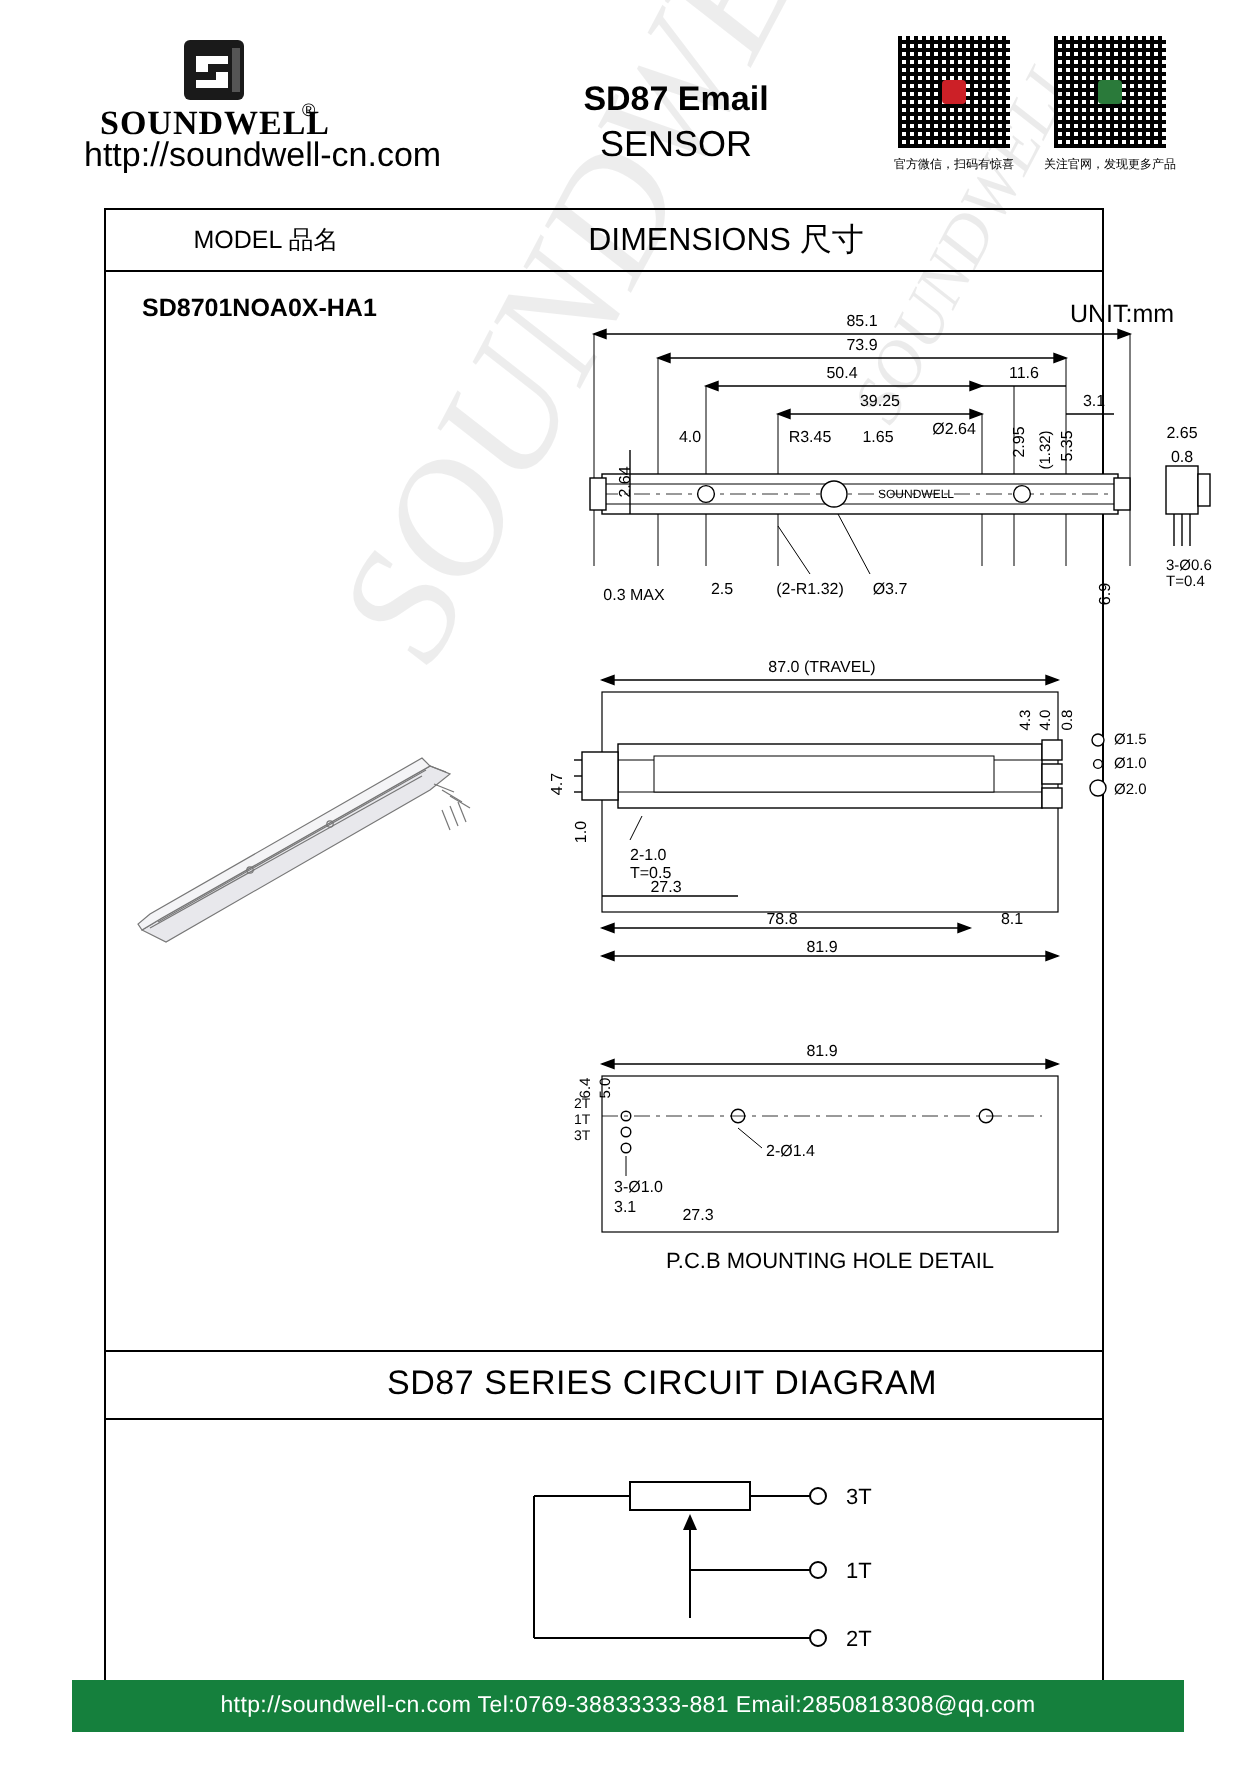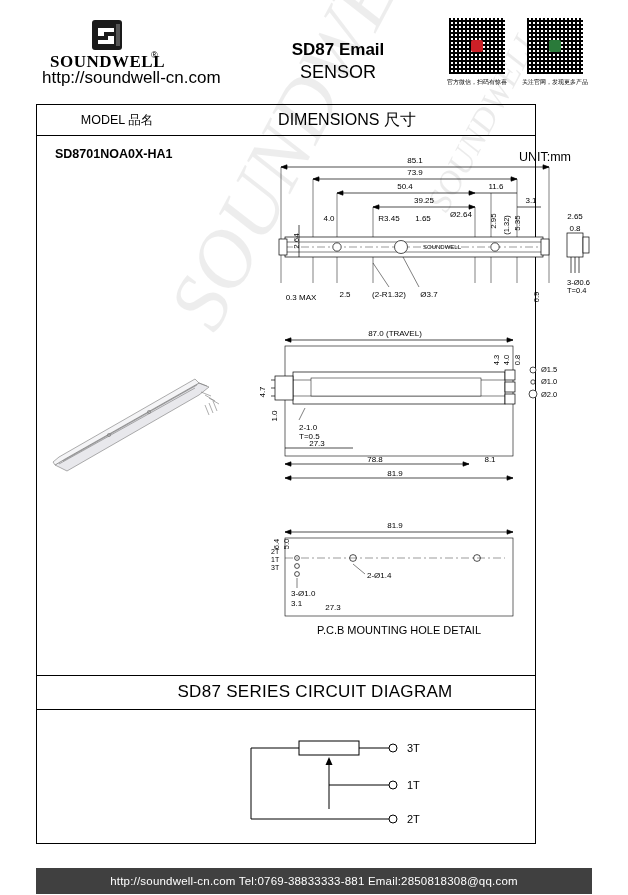--- a/index.html
+++ b/index.html
@@ -86,21 +86,21 @@
     position: absolute;
     width: 12px; height: 12px;
     background: #cc2027;
     left: 22px; top: 22px;
     border-radius: 2px;
   }
 
   
   .frame {
     position: absolute;
-    left: 36px; top: 104px;
+    left: 52px; top: 104px;
     width: 500px; height: 740px;
     border: 1.5px solid #000;
   }
   .row-sep {
     position: absolute;
     left: 0; width: 100%;
     height: 0;
     border-top: 1.2px solid #000;
   }
 
@@ -139,23 +139,23 @@
     left: 0; top: 570px;
     width: 556px; height: 34px;
     display: flex; align-items: center; justify-content: center;
     font-size: 17px;
     letter-spacing: 0.3px;
   }
 
   
   .footer {
     position: absolute;
-    left: 36px; top: 868px;
+    left: 36px; top: 840px;
     width: 556px; height: 26px;
-    background: #404040;
+    background: #15803d;
     color: #fff;
     display: flex;
     align-items: center;
     justify-content: center;
     font-size: 11.5px;
     letter-spacing: 0.2px;
   }
 
   
   .watermark {

